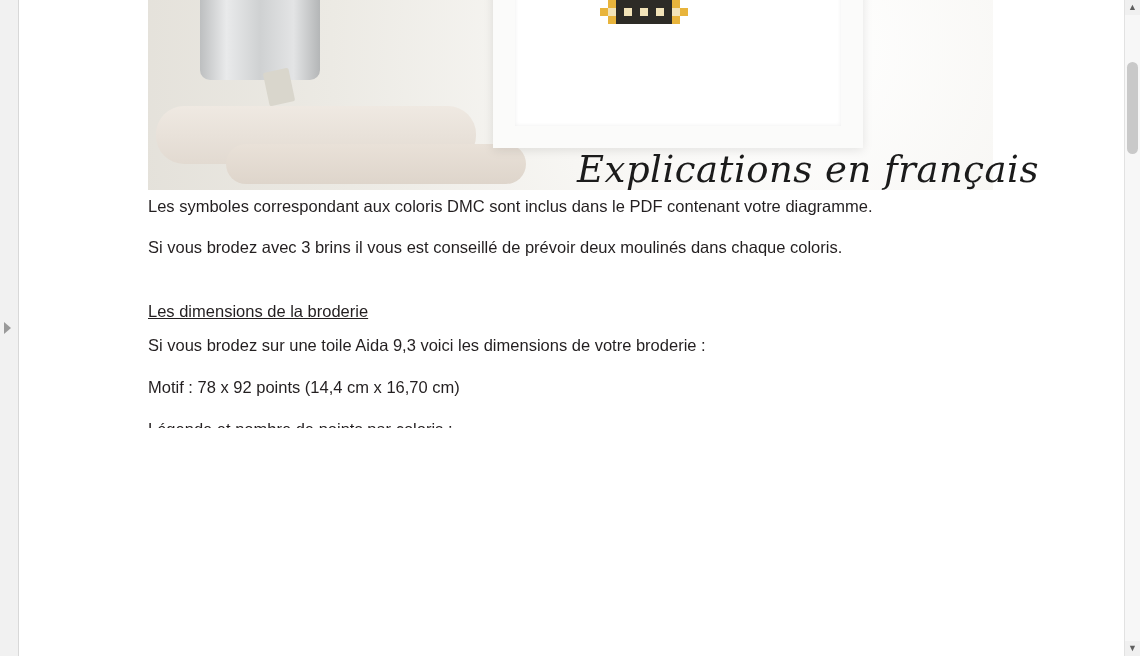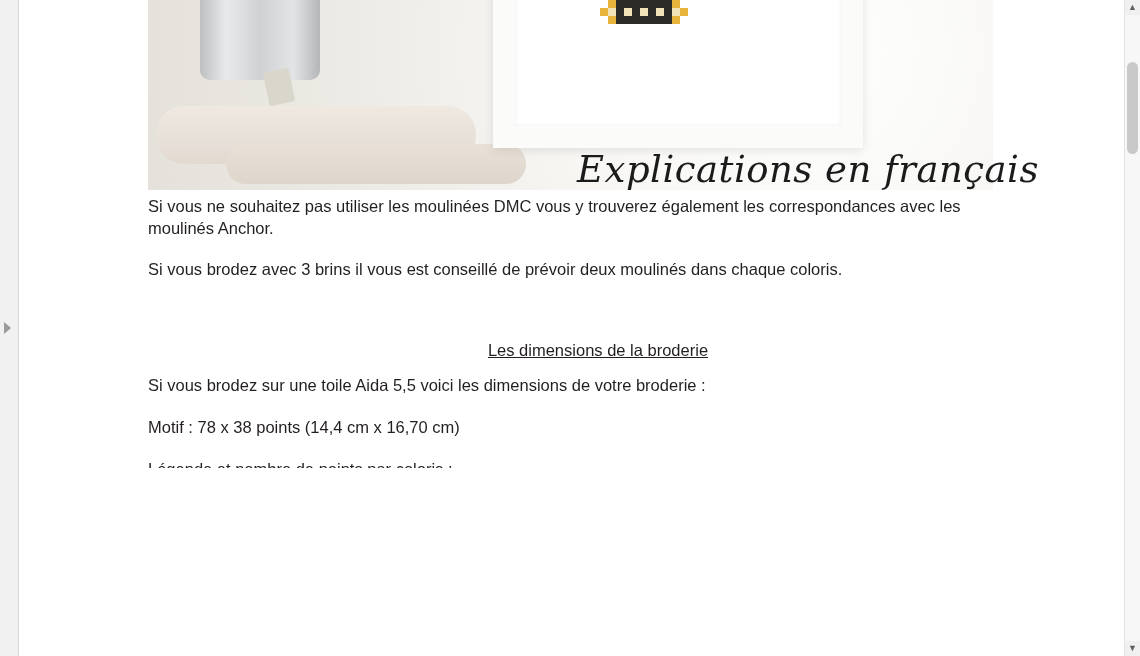--- a/index.html
+++ b/index.html
@@ -191,23 +191,22 @@
     color: #231f20;
   }
   .para {
     margin: 0 0 19px 0;
     max-width: 860px;
   }
   .para.tight { margin-bottom: 6px; }
   .section-gap { height: 36px; }
   .heading2 {
     text-decoration: underline;
-    margin: 18px 0 13px 0;
+    margin: 0 0 13px 0;
     font-size: 16.5px;
-    text-align: center;
   }
   .para.line { margin-bottom: 20px; }
   .clipped {
     margin: 0;
     color: #231f20;
     overflow: hidden;
     height: 9px;
   }
 </style>
 </head>
@@ -265,33 +264,33 @@
         <div class="tag"></div>
       </div>
 
     </div>
 
     <div class="calligraphy">Explications en français</div>
 
     <div class="body-text">
 
 
-
-      <p class="para">Si vous ne souhaitez pas utiliser les moulinées DMC vous y trouverez également les correspondances avec les moulinés Anchor.</p>
+      <p class="para">Les symboles correspondant aux coloris DMC sont inclus dans le PDF contenant votre diagramme.</p>
+
 
       <p class="para tight">Si vous brodez avec 3 brins il vous est conseillé de prévoir deux moulinés dans chaque coloris.</p>
 
       <div class="section-gap"></div>
 
       <p class="heading2">Les dimensions de la broderie</p>
 
-      <p class="para line">Si vous brodez sur une toile Aida 5,5 voici les dimensions de votre broderie :</p>
-
-
-      <p class="para line">Motif : 78 x 38 points (14,4 cm x 16,70 cm)</p>
+      <p class="para line">Si vous brodez sur une toile Aida 9,3 voici les dimensions de votre broderie :</p>
+
+
+      <p class="para line">Motif : 78 x 92 points (14,4 cm x 16,70 cm)</p>
 
 
       <p class="clipped">Légende et nombre de points par coloris :</p>
     </div>
   </div>
 
   <div class="scrollbar">
     <div class="sb-arrow up">▲</div>
     <div class="sb-thumb"></div>
     <div class="sb-arrow down">▼</div>

